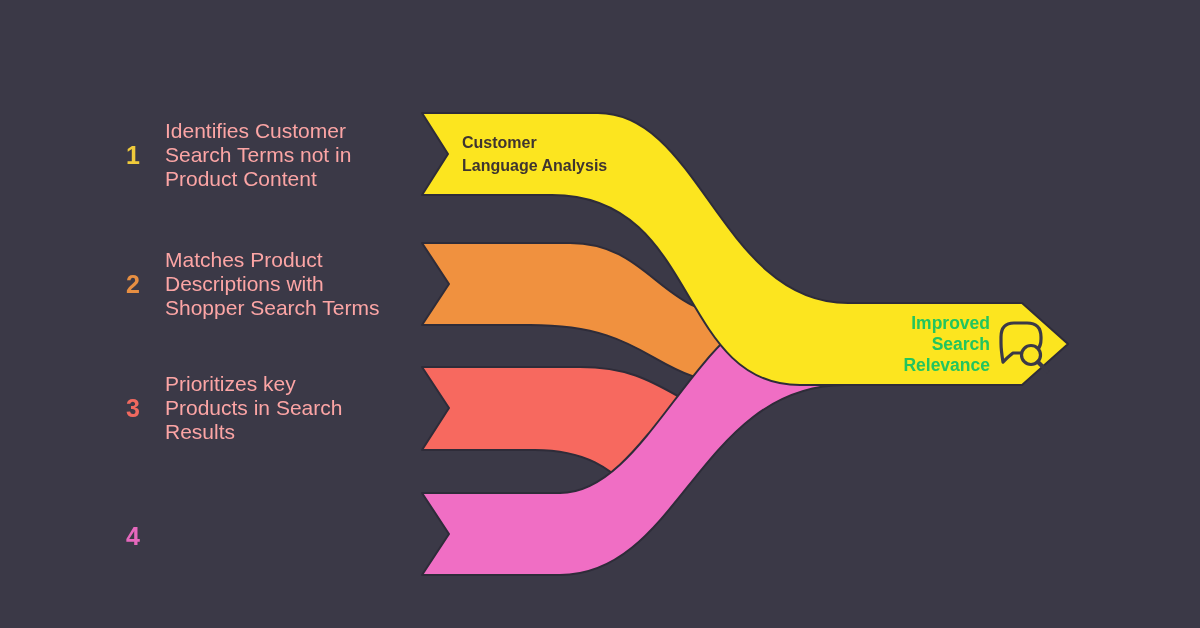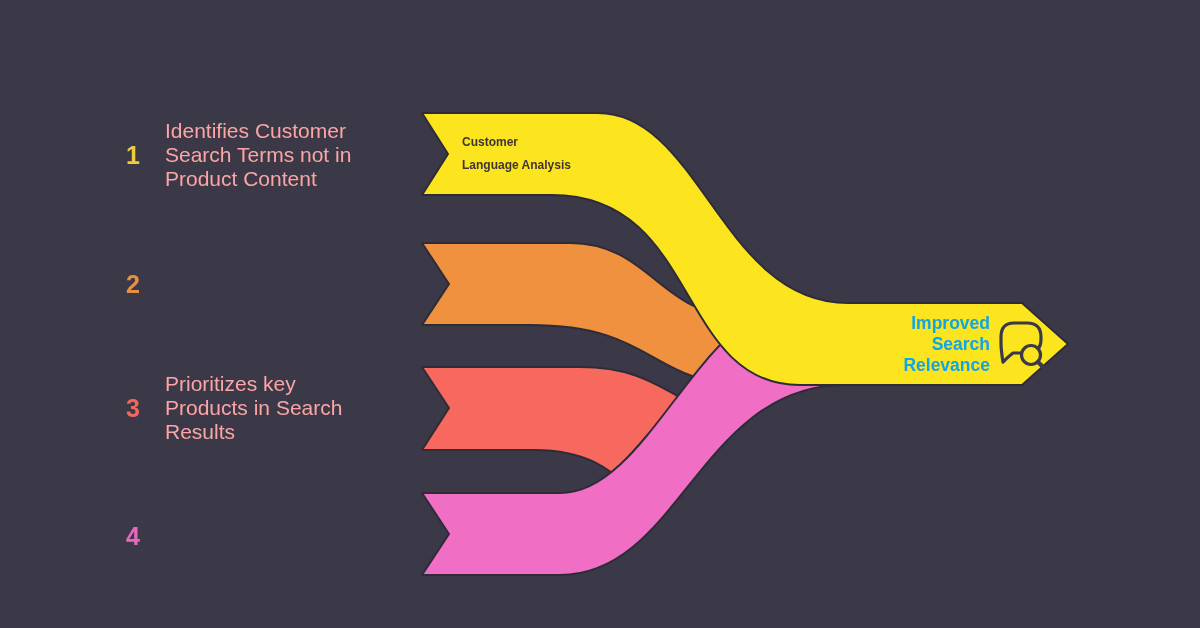--- a/index.html
+++ b/index.html
@@ -16,26 +16,26 @@
   .step-number{
     position:absolute;left:116px;width:34px;height:36px;line-height:36px;
     text-align:center;font-size:25px;font-weight:700;
   }
   .step-desc{
     position:absolute;left:165px;width:230px;
     font-size:21px;line-height:24px;color:#fca5a5;white-space:pre-line;
   }
   .ribbon-label{
     position:absolute;left:462px;width:240px;
-    font-size:12px;line-height:23px;font-weight:700;color:#3F3530;
+    font-size:16px;line-height:23px;font-weight:700;color:#3F3530;
     white-space:pre-line;
   }
   .outcome-label{
     position:absolute;left:860px;top:313px;width:130px;text-align:right;
-    font-size:17.5px;line-height:21px;font-weight:700;color:#0ea5e9;
+    font-size:17.5px;line-height:21px;font-weight:700;color:#22c55e;
     white-space:pre-line;
   }
   .n1{top:137px}.n2{top:266px}.n3{top:390px}.n4{top:518px}
   .d1{top:119px}.d2{top:248px}.d3{top:372px}.d4{top:500px}
   .r1{top:131px}.r2{top:261px}.r3{top:385px}.r4{top:511px}
 </style>
 </head>
 <body>
 
 <div class="canvas">
@@ -57,20 +57,23 @@
       <line x1="1038" y1="362" x2="1047" y2="371" stroke-width="4.2"></line>
     </g>
   </svg>
 
   <div class="step-number n1" style="color: rgb(240, 203, 59);">1</div>
   <div class="step-desc d1">Identifies Customer
 Search Terms not in
 Product Content</div>
 
   <div class="step-number n2" style="color: rgb(231, 143, 66);">2</div>
+  <div class="step-desc d2">Matches Product
+Descriptions with
+Shopper Search Terms</div>
 
   <div class="step-number n3" style="color: rgb(240, 105, 95);">3</div>
   <div class="step-desc d3">Prioritizes key
 Products in Search
 Results</div>
 
   <div class="step-number n4" style="color: rgb(230, 104, 189);">4</div>
 
   <div class="ribbon-label r1">Customer
 Language Analysis</div>

